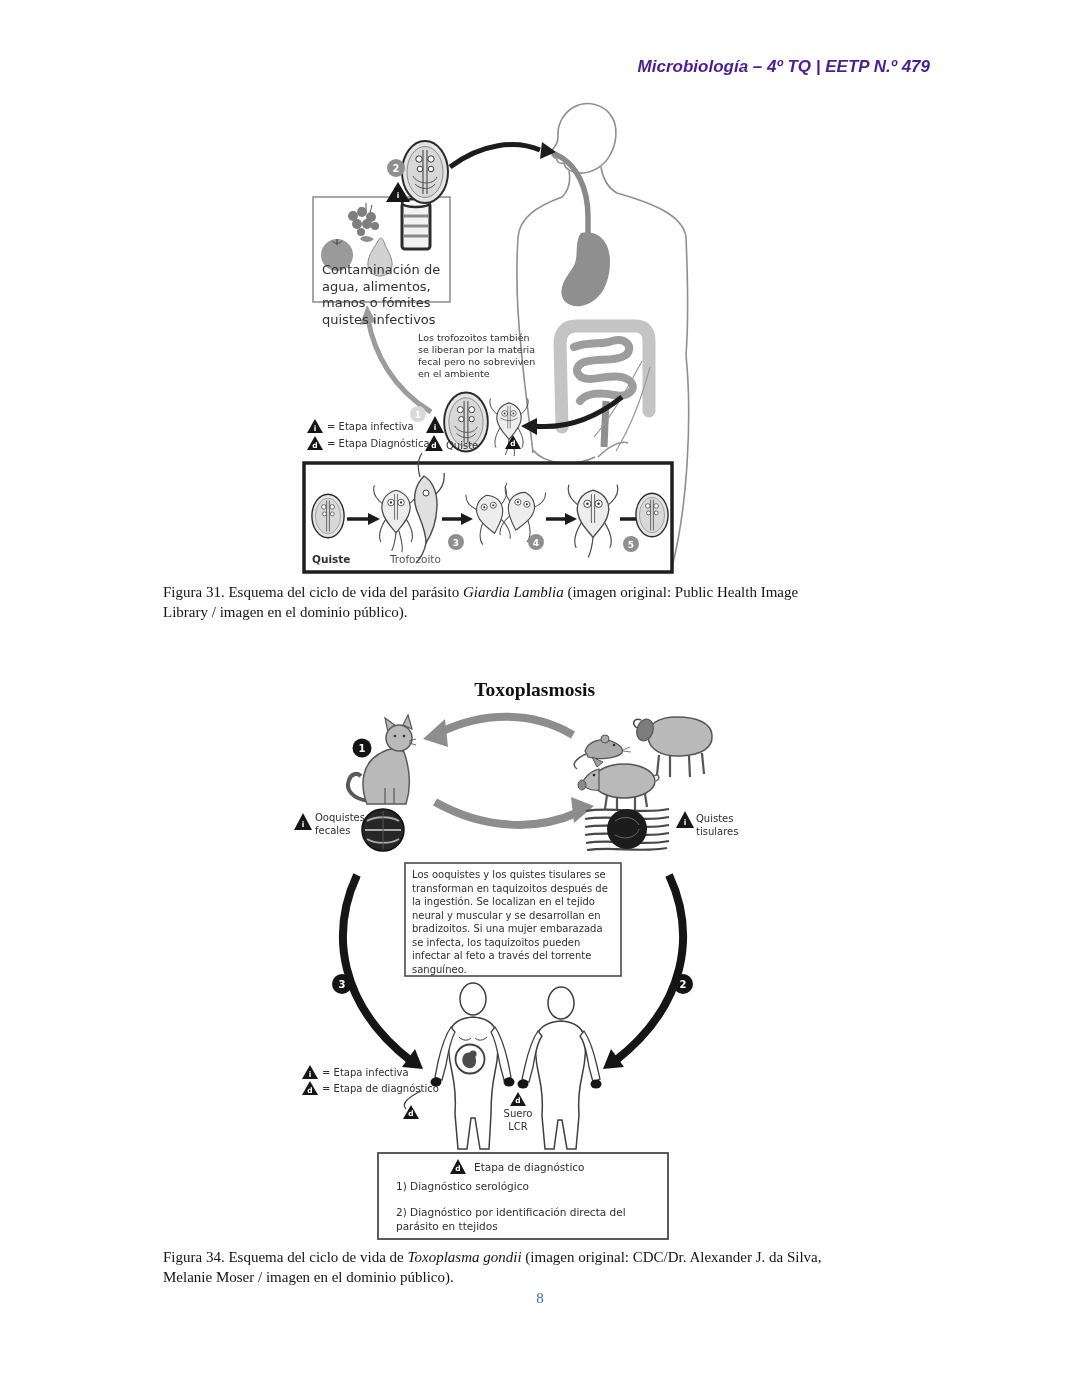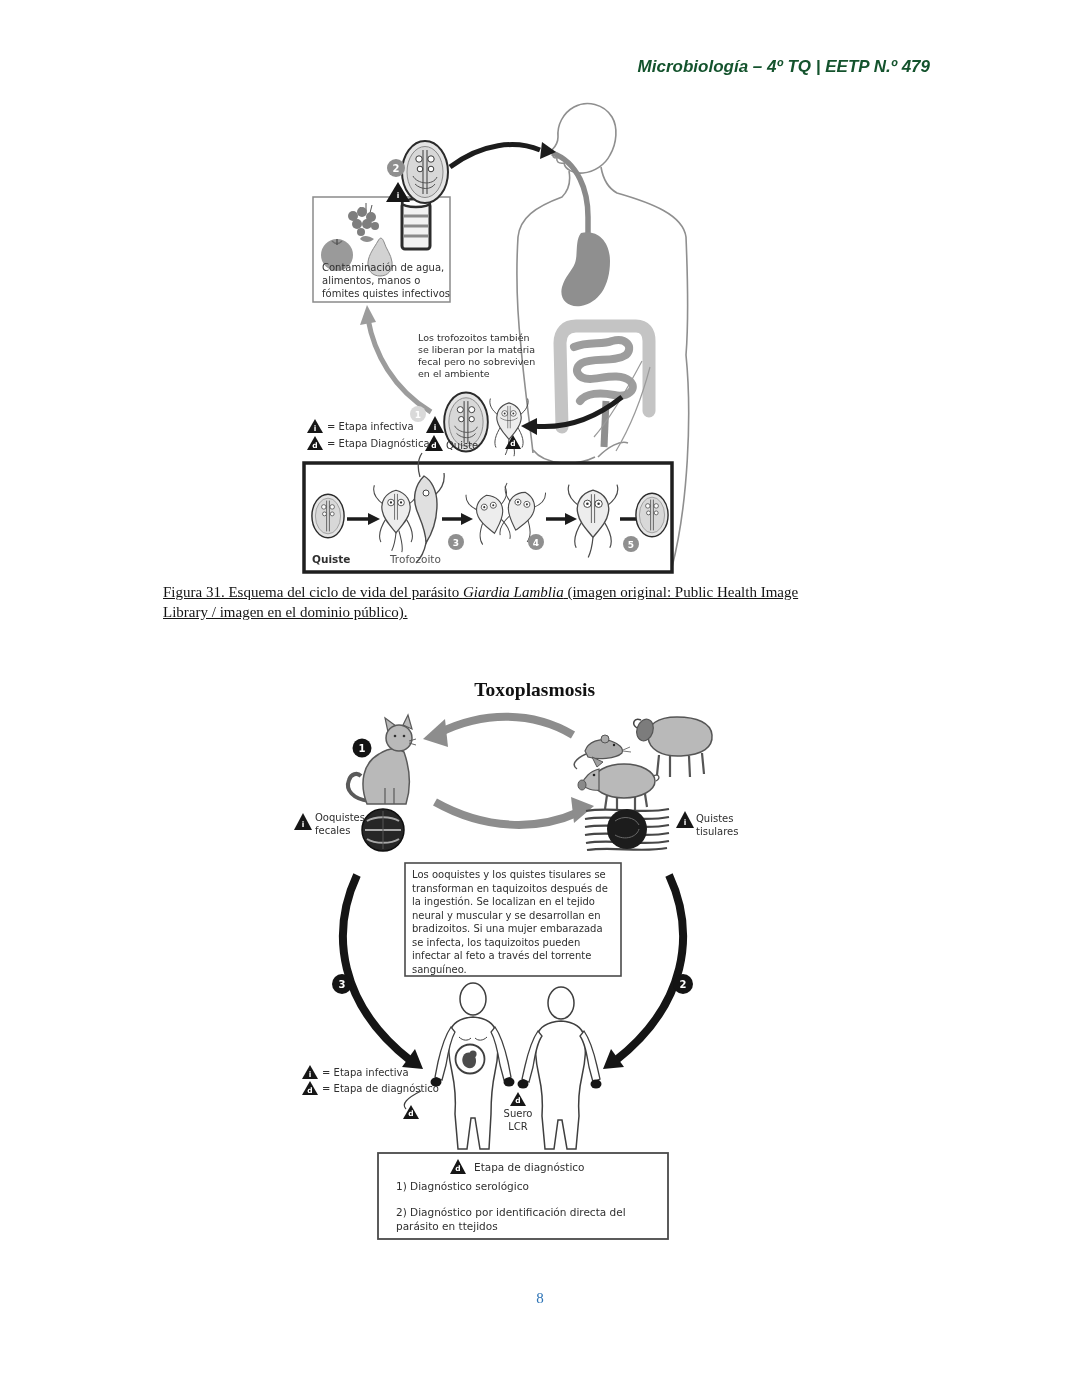--- a/index.html
+++ b/index.html
@@ -1,19 +1,19 @@
 <!DOCTYPE html>
 <html><head>
 <meta charset="utf-8">
 <style>
   html,body{margin:0;padding:0;background:#e8e8e8;}
   #page{position:relative;width:1080px;height:1397px;background:#ffffff;overflow:hidden;
         font-family:"Liberation Sans",sans-serif;}
   .abs{position:absolute;}
-  .hdr{top:57px;right:150px;font:italic 600 17px "Liberation Sans",sans-serif;color:#14532d;}
+  .hdr{top:57px;right:150px;font:italic 600 17px "Liberation Sans",sans-serif;color:#4c1d95;}
   .cap{font:15px "Liberation Serif",serif;color:#141414;line-height:1.34;}
   .cap i{font-style:italic;}
   .lbl{font:9.5px "DejaVu Sans",sans-serif;color:#2f2f2f;line-height:1.28;}
   .lbl10{font:10px "DejaVu Sans",sans-serif;color:#2f2f2f;line-height:1.3;}
   .lbl105{font:10.5px "DejaVu Sans",sans-serif;color:#2f2f2f;line-height:1.3;}
   .bold{font-weight:600;}
   .fig-title{font:bold 19.5px "Liberation Serif",serif;color:#111;text-align:right;}
   .pagenum{top:1290px;left:0;right:0;text-align:center;font:15px "Liberation Serif",serif;color:#2e74b6;}
   .legend-row{display:flex;align-items:center;gap:4px;white-space:nowrap;}
   svg text.trl{fill:#fff;font:700 7.5px "DejaVu Sans",sans-serif;text-anchor:middle;}
@@ -203,42 +203,42 @@
           <ellipse rx="18" ry="25.5" fill="#d8d8d8" stroke="#8a8a8a" stroke-width="1"></ellipse>
           <path d="M -2,-22 L -2,22 M 2,-22 L 2,22" stroke="#3a3a3a" stroke-width="1"></path>
           <circle cx="-6" cy="-13" r="3.2" fill="#fdfdfd" stroke="#3a3a3a" stroke-width="1"></circle>
             <circle cx="6" cy="-13" r="3.2" fill="#fdfdfd" stroke="#3a3a3a" stroke-width="1"></circle>
           <circle cx="-5" cy="-3" r="2.8" fill="#fdfdfd" stroke="#3a3a3a" stroke-width="1"></circle>
             <circle cx="6" cy="-3" r="2.8" fill="#fdfdfd" stroke="#3a3a3a" stroke-width="1"></circle>
         </g>
       </g>
     </svg>
     
-    <div class="abs lbl" style="left:32px;top:167px;width:128px;font-size:10px;">Contaminación de agua, alimentos, manos o fómites quistes infectivos</div>
+    <div class="abs lbl" style="left:32px;top:167px;width:128px;font-size:13px;">Contaminación de agua, alimentos, manos o fómites quistes infectivos</div>
     <div class="abs lbl" style="left:128px;top:237px;width:122px;">Los trofozoitos también se liberan por la materia fecal pero no sobreviven en el ambiente</div>
     <div class="abs legend-row" style="left:17px;top:324px;">
       <svg width="16" height="14" viewBox="0 0 16 14">
           <polygon points="0,14 16,14 8,0" fill="#161616"></polygon>
           <text x="8" y="12" class="trl">i</text>
         </svg>
       <span class="lbl10">= Etapa infectiva</span>
     </div>
     <div class="abs legend-row" style="left:17px;top:341px;">
       <svg width="16" height="14" viewBox="0 0 16 14">
           <polygon points="0,14 16,14 8,0" fill="#161616"></polygon>
           <text x="8" y="12" class="trl">d</text>
         </svg>
       <span class="lbl10">= Etapa Diagnóstica</span>
     </div>
     <div class="abs lbl10" style="left:156px;top:344px;">Quiste</div>
     <div class="abs lbl105 bold" style="left:22px;top:458px;">Quiste</div>
     <div class="abs lbl105" style="left:100px;top:458px;color:#555;">Trofozoito</div>
   </div>
 
-  <div class="abs cap" style="left:163px;top:582px;width:648px;text-decoration:underline;">
+  <div class="abs cap" style="left:163px;top:582px;width:648px;">
     <span>Figura 31. Esquema del ciclo de vida del parásito </span><i>Giardia Lamblia</i><span> (imagen original: Public Health Image Library / imagen en el dominio público).</span>
   </div>
 
   <div class="abs" style="left:285px;top:675px;width:460px;height:570px;">
     <svg width="460" height="570" viewBox="0 0 460 570">
 
       <g>
         <path d="M 288,60 C 246,35 196,37 154,58" stroke="#8d8d8d" stroke-width="8" fill="none"></path>
         <polygon points="160,44 138,64 163,72" fill="#8d8d8d"></polygon>
       </g>
@@ -370,16 +370,19 @@
     </div>
     <div class="abs lbl10" style="left:210px;top:432px;width:46px;text-align:center;">
       <div>Suero</div>
       <div>LCR</div>
     </div>
     <div class="abs lbl105" style="left:189px;top:486px;">Etapa de diagnóstico</div>
     <div class="abs lbl105" style="left:111px;top:505px;">1) Diagnóstico serológico</div>
     <div class="abs lbl105" style="left:111px;top:531px;width:262px;">2) Diagnóstico por identificación directa del parásito en ttejidos</div>
   </div>
 
+  <div class="abs cap" style="left:163px;top:1247px;width:706px;">
+    <span>Figura 34. Esquema del ciclo de vida de </span><i>Toxoplasma gondii</i><span> (imagen original: CDC/Dr. Alexander J. da Silva, Melanie Moser / imagen en el dominio público).</span>
+  </div>
 
   <div class="abs pagenum">8</div>
 
 </div>
 
 </body></html>

